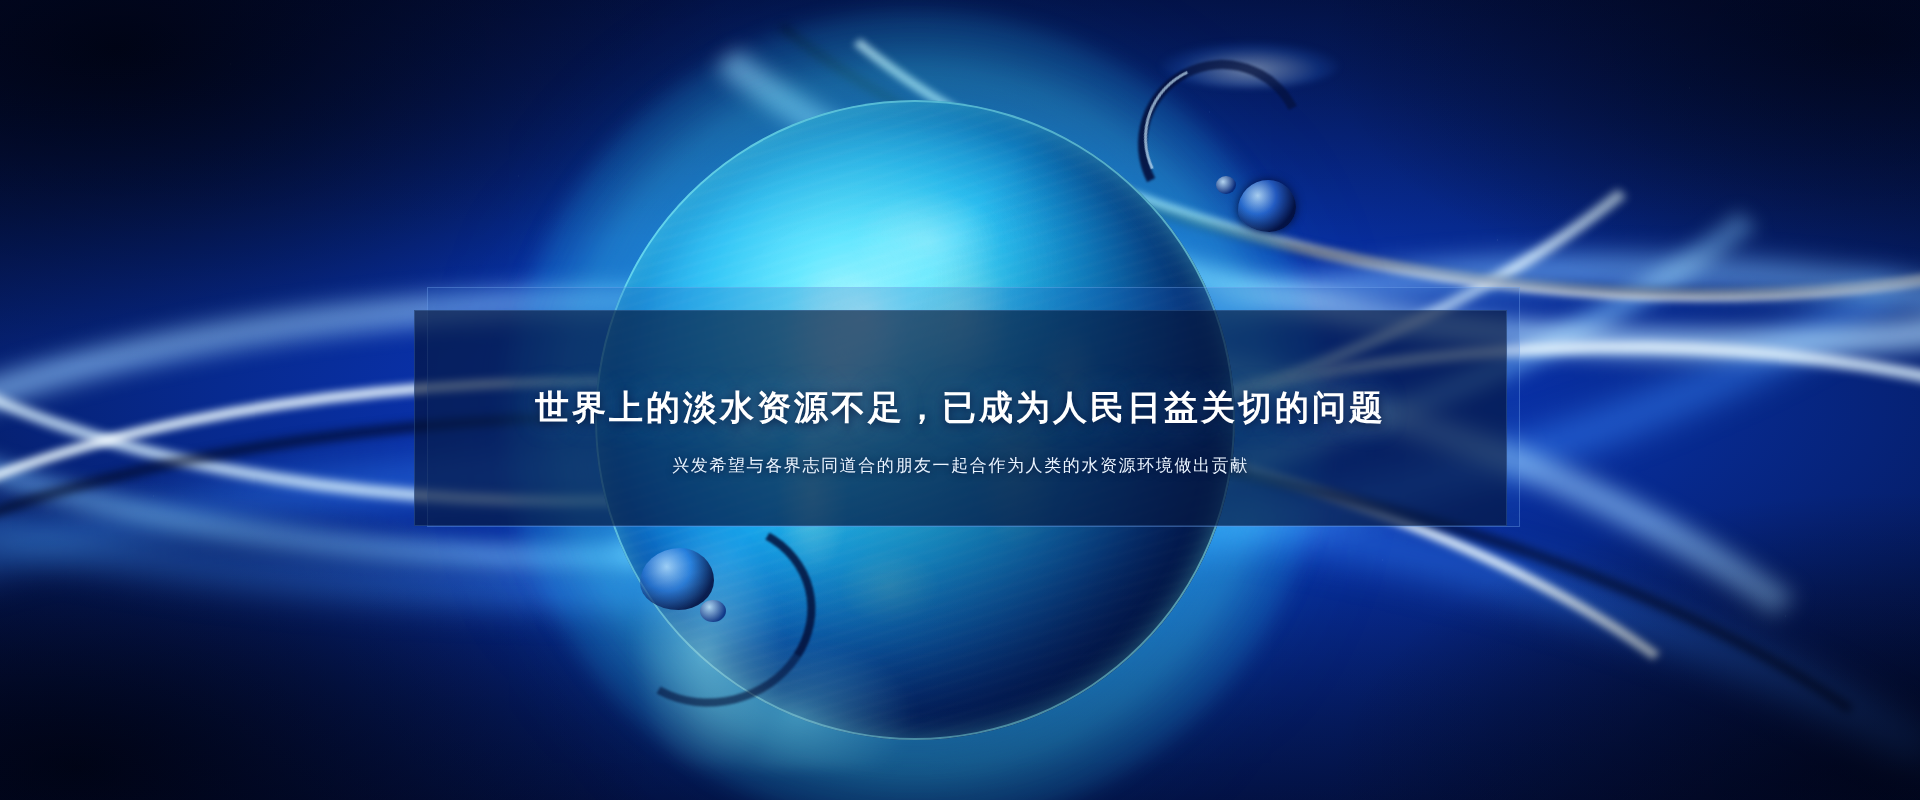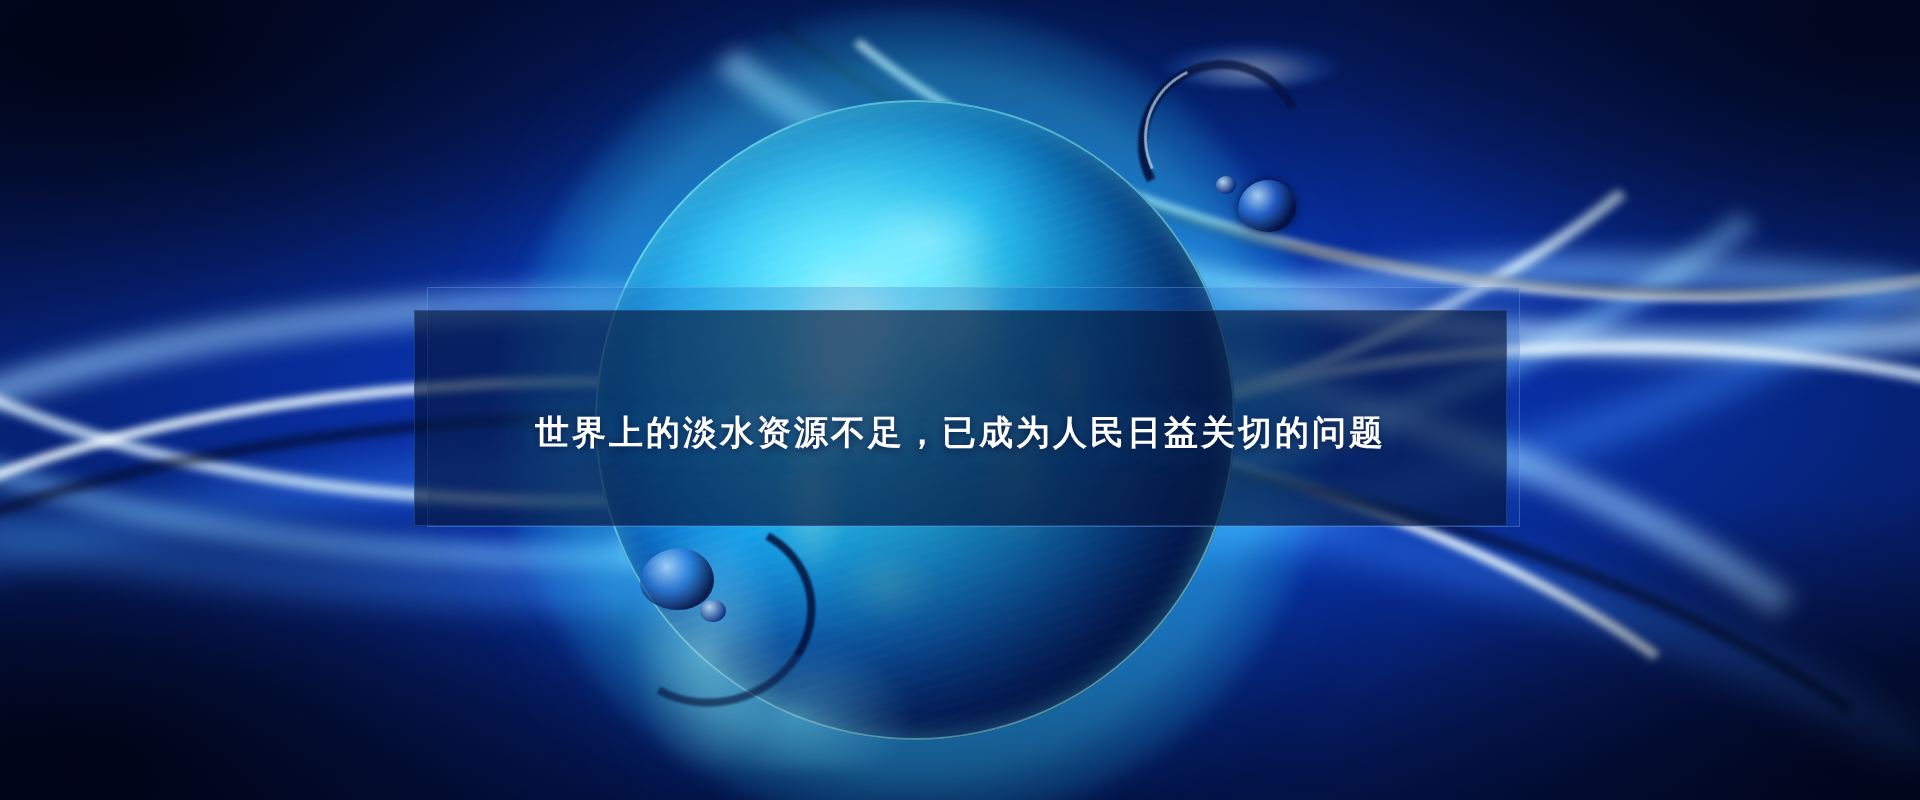--- a/index.html
+++ b/index.html
@@ -492,17 +492,18 @@
   <div class="tendril-bl"></div>
   <div class="drop-bl"></div>
   <div class="drop-bl2"></div>
 
   <div class="tint"></div>
 
   <div class="panel">
     <div class="panel-inner">
       <div class="panel-text">
         <div class="headline">世界上的淡水资源不足，已成为人民日益关切的问题</div>
+        <div class="subline">兴发希望与各界志同道合的朋友一起合作为人类的水资源环境做出贡献</div>
       </div>
     </div>
   </div>
 
 </div>
 
 </body></html>

